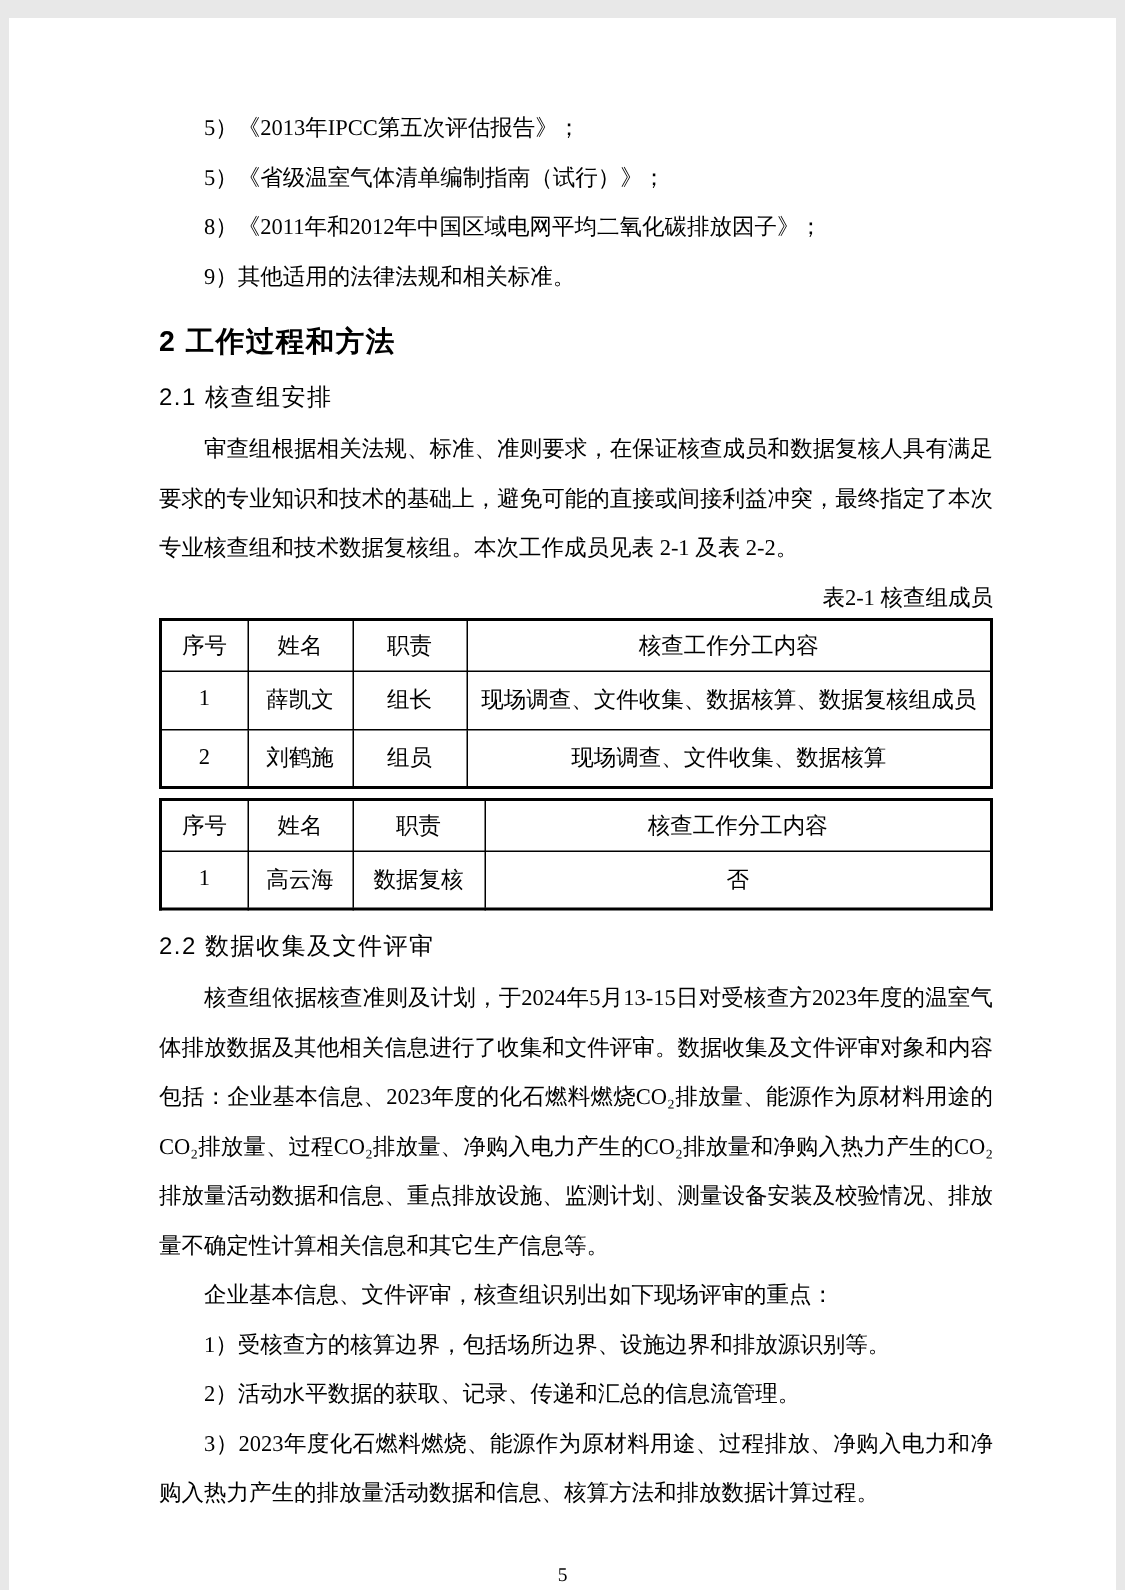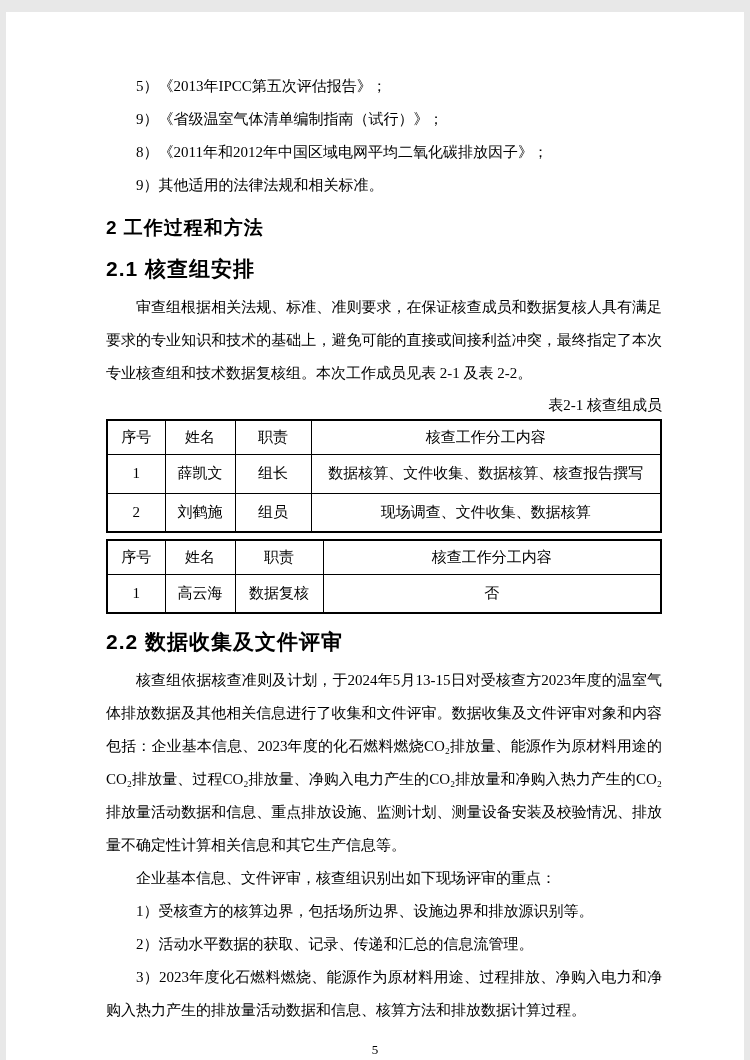--- a/index.html
+++ b/index.html
@@ -30,22 +30,22 @@
   h1.sec-title {
     margin: 13px 0 4px 0;
     font-family: "Liberation Sans", "DejaVu Sans", sans-serif;
     font-size: 19px;
     font-weight: bold;
     letter-spacing: 1px;
   }
   h2.sub-title {
     margin: 14px 0 8px 0;
     font-family: "Liberation Sans", "DejaVu Sans", sans-serif;
-    font-size: 21px;
-    font-weight: bold;
+    font-size: 16px;
+    font-weight: normal;
     letter-spacing: 1px;
   }
   p.body {
     margin: 0;
     font-size: 15px;
     line-height: 33px;
     text-indent: 2em;
     text-align: justify;
   }
   p.caption {
@@ -84,21 +84,21 @@
     font-size: 13px;
   }
 </style>
 </head>
 <body>
 
 <div class="page">
   <div class="content">
 
     <p class="ref">5）《2013年IPCC第五次评估报告》；</p>
-    <p class="ref">9）《省级温室气体清单编制指南（试行）》；</p>
+    <p class="ref">5）《省级温室气体清单编制指南（试行）》；</p>
     <p class="ref">8）《2011年和2012年中国区域电网平均二氧化碳排放因子》；</p>
     <p class="ref">9）其他适用的法律法规和相关标准。</p>
 
     <h1 class="sec-title">2 工作过程和方法</h1>
 
     <h2 class="sub-title">2.1 核查组安排</h2>
     <p class="body">审查组根据相关法规、标准、准则要求，在保证核查成员和数据复核人具有满足要求的专业知识和技术的基础上，避免可能的直接或间接利益冲突，最终指定了本次专业核查组和技术数据复核组。本次工作成员见表 2-1 及表 2-2。</p>
 
     <p class="caption">表2-1  核查组成员</p>
     <table class="doc-table">
@@ -112,21 +112,21 @@
           <tr>
         <th>序号</th>
         <th>姓名</th>
         <th>职责</th>
         <th>核查工作分工内容</th>
       </tr>
       <tr>
         <td>1</td>
         <td>薛凯文</td>
         <td>组长</td>
-        <td>数据核算、文件收集、数据核算、核查报告撰写</td>
+        <td>现场调查、文件收集、数据核算、数据复核组成员</td>
       </tr>
       <tr>
         <td>2</td>
         <td>刘鹤施</td>
         <td>组员</td>
         <td>现场调查、文件收集、数据核算</td>
       </tr>
     </tbody>
       </table>
 

